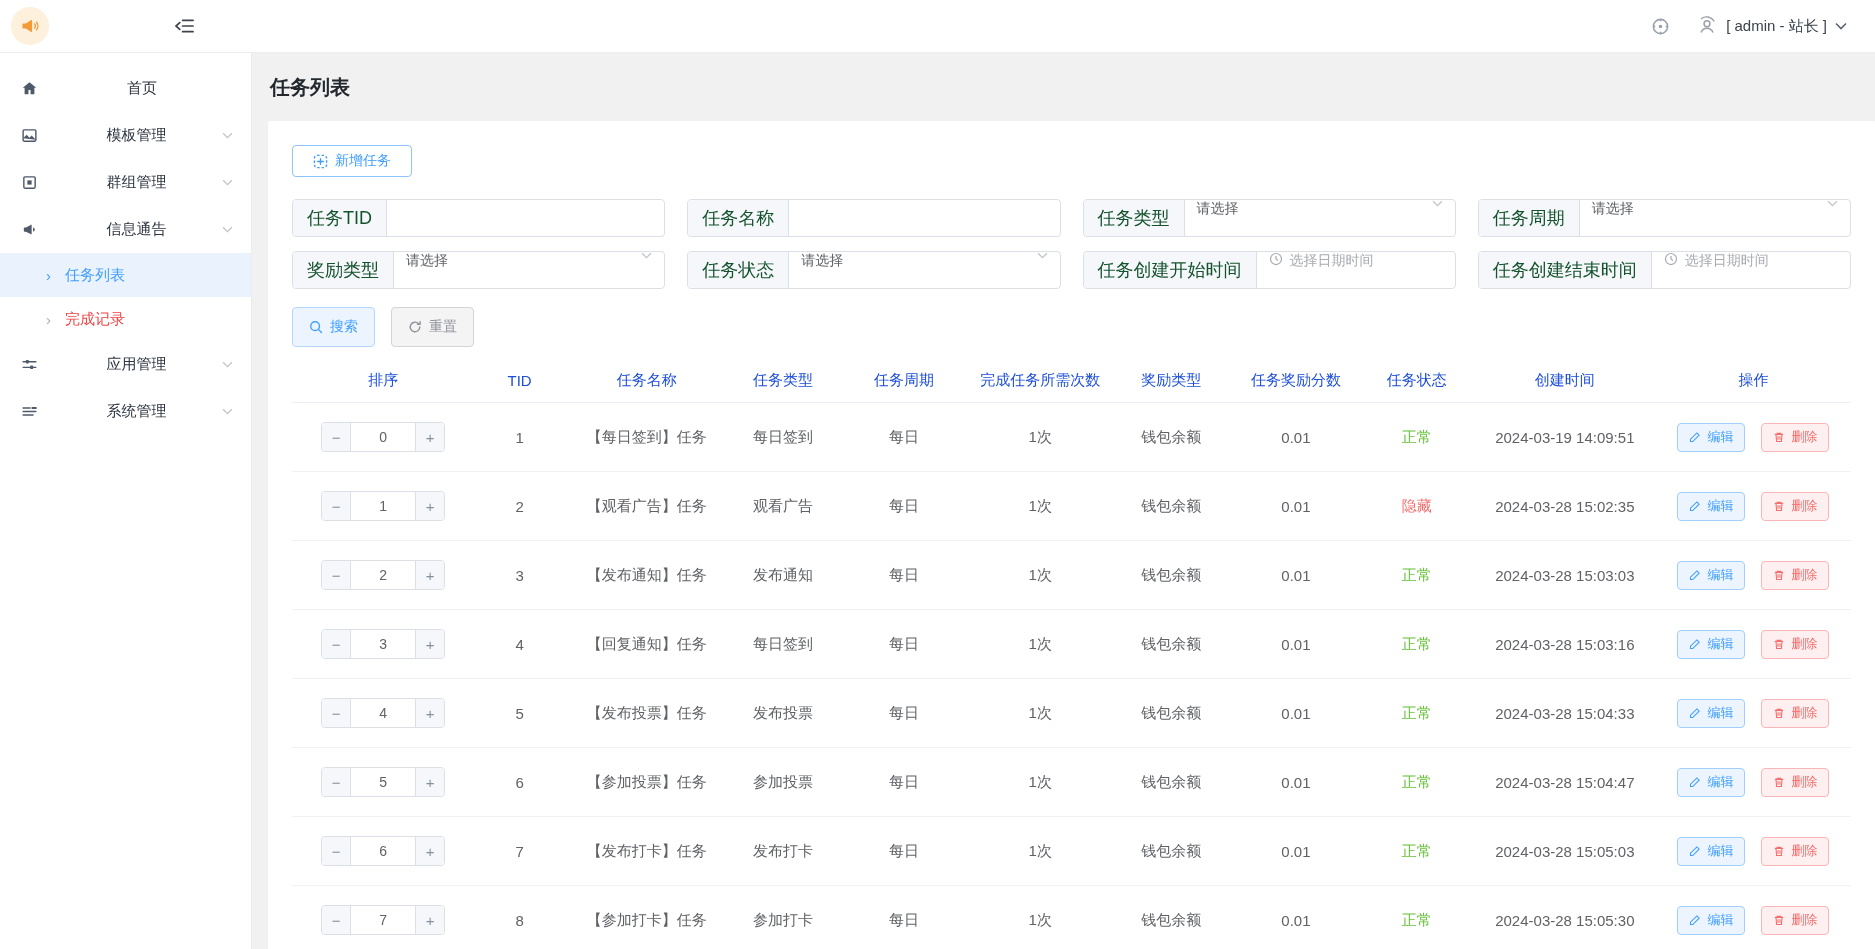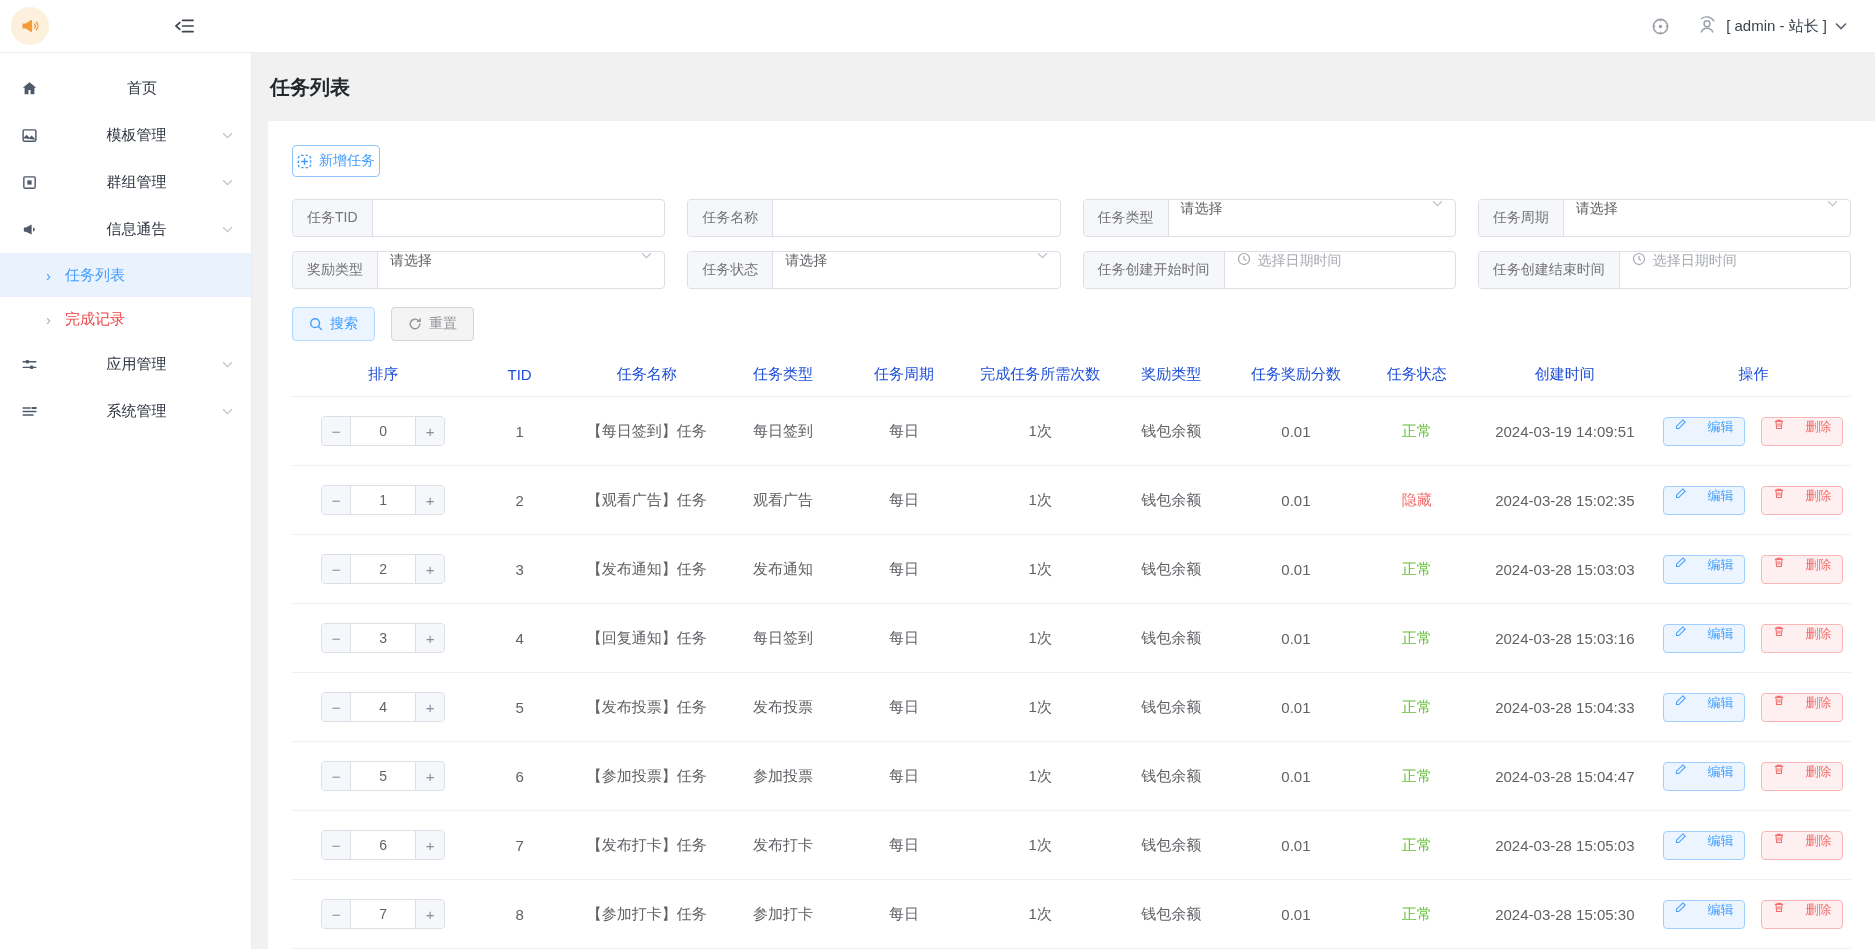--- a/index.html
+++ b/index.html
@@ -31,39 +31,39 @@
   .sub-item::before { content:"›"; color:#a8abb2; margin-right:14px; font-size:15px; }
   .sub-item.active { background:#e9f2fd; color:#409eff; }
   .sub-item.active::before { color:#409eff; }
 
   
   .content { flex:1; min-width:0; overflow:hidden; }
   .page-title { font-size:20px; font-weight:700; color:#23272e; margin:21px 0 20px 18px; }
   .card { background:#fff; margin-left:16px; border-radius:2px; padding:24px;
     height:calc(100% - 65px); }
 
-  .add-btn { height:32px; padding:0 4px; background:#fff; border:1px solid #8cc4fb;
+  .add-btn { height:32px; padding:0 20px; background:#fff; border:1px solid #8cc4fb;
     border-radius:4px; color:#409eff; font-size:14px; display:inline-flex; align-items:center;
     gap:7px; cursor:pointer; }
 
   .filters { margin-top:22px; display:grid; grid-template-columns:repeat(4,1fr);
     column-gap:22px; row-gap:14px; }
   .fgroup { display:flex; height:38px; border:1px solid #dcdfe6; border-radius:4px;
     background:#fff; overflow:hidden; }
-  .fpre { background:#f5f7fa; color:#737373; font-size:14px; padding:0 14px;
+  .fpre { background:#f5f7fa; color:#14532d; font-size:18px; padding:0 14px;
     display:flex; align-items:center; border-right:1px solid #dcdfe6; white-space:nowrap; }
   .fctl { flex:1; display:flex; align-items:flex-start; padding:0 12px; gap:7px; min-width:0; }
   .fctl input { border:none; outline:none; width:100%; font-size:14px; color:#606266;
     font-family:inherit; background:transparent; }
   .sel-text { flex:1; font-size:14px; color:#606266; }
   .ph-light { color:#a8abb2; }
   .sel-caret { color:#c0c4cc; display:flex; }
 
   .actions { margin-top:18px; display:flex; gap:16px; }
-  .btn { height:34px; border-radius:4px; font-size:14px; display:inline-flex;
+  .btn { height:40px; border-radius:4px; font-size:14px; display:inline-flex;
     align-items:center; gap:7px; padding:0 16px; cursor:pointer; font-family:inherit; }
   .btn-search { background:#ecf5ff; border:1px solid #b3d8ff; color:#409eff; }
   .btn-reset { background:#f4f4f5; border:1px solid #d3d4d6; color:#909399; }
 
   
   .table { margin-top:12px; font-size:15px; }
   .tr { display:flex; align-items:center; border-bottom:1px solid #f0f1f3; }
   .tr.head { height:44px; color:#1d4ed8; border-bottom:1px solid #ebeef5; }
   .tr.row { height:69px; color:#606266; }
   .td { text-align:center; padding:0 4px; }
@@ -76,21 +76,21 @@
     overflow:hidden; background:#fff; vertical-align:middle; }
   .step-btn { width:29px; background:#f5f7fa; border:none; color:#86909c; font-size:15px;
     cursor:pointer; font-family:inherit; }
   .step-btn.minus { border-right:1px solid #dcdfe6; }
   .step-btn.plus  { border-left:1px solid #dcdfe6; }
   .step-input { width:64px; border:none; outline:none; text-align:center; font-size:14px;
     color:#606266; font-family:inherit; }
 
   .ops { display:flex; gap:16px; justify-content:center; }
   .btn-sm { height:29px; padding:0 11px; border-radius:4px; font-size:13px;
-    display:inline-flex; gap:20px; cursor:pointer; font-family:inherit; }
+    display:inline-flex; align-items:center; gap:6px; cursor:pointer; font-family:inherit; }
   .btn-edit { background:#ecf5ff; border:1px solid #a0cfff; color:#409eff; }
   .btn-del  { background:#fef0f0; border:1px solid #fab6b6; color:#f56c6c; }
 
   svg { display:block; }
 </style>
 </head>
 <body>
 
 <div class="app">
 

